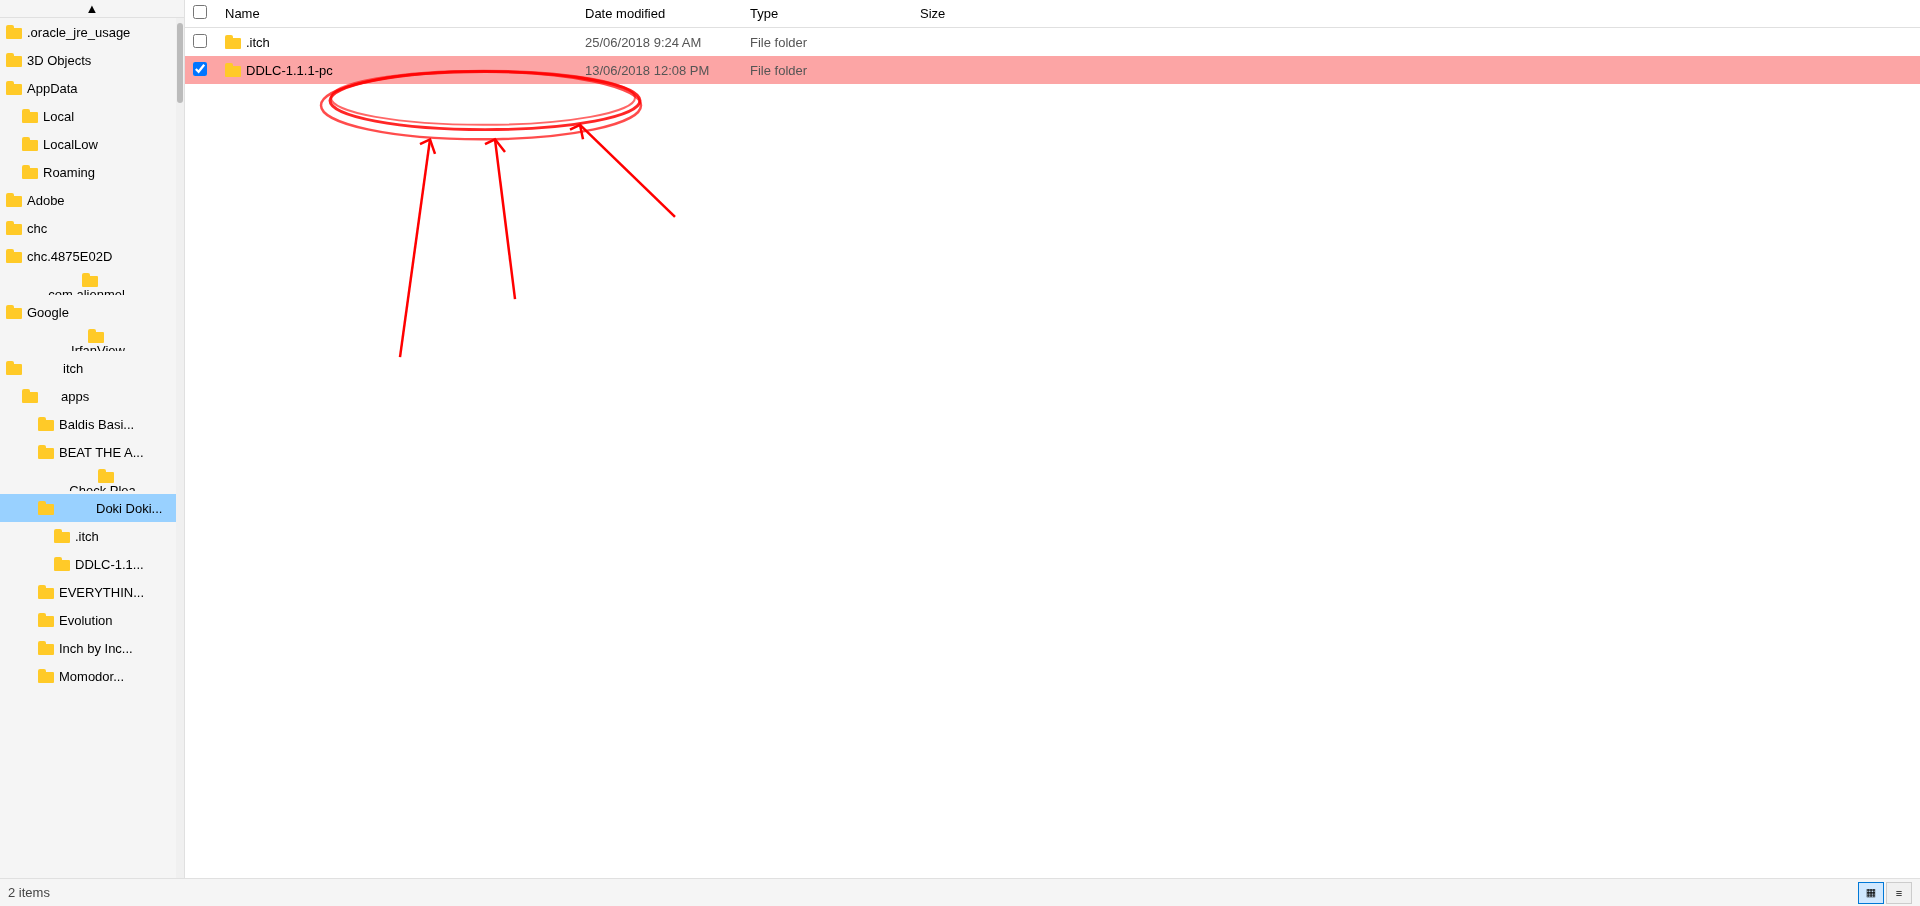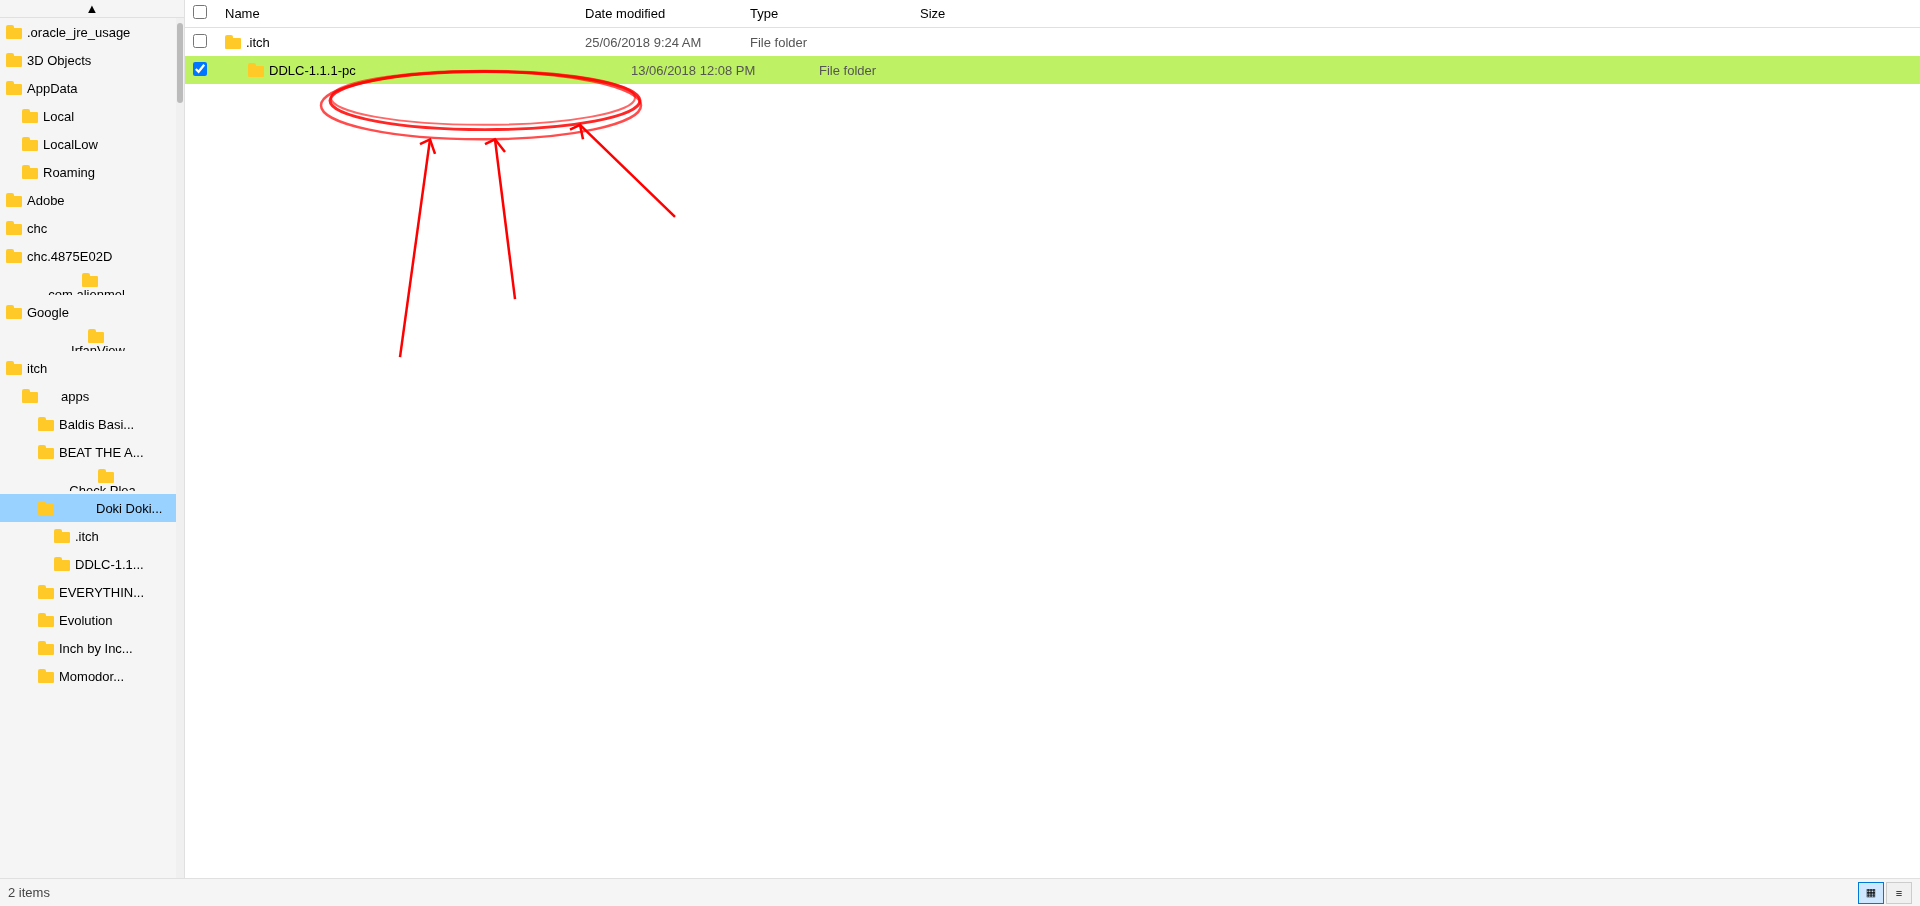--- a/index.html
+++ b/index.html
@@ -146,21 +146,21 @@
       position: relative;
     }
 
     .file-row {
       display: flex;
       align-items: center;
       height: 28px;
       padding-left: 8px;
       cursor: pointer;
     }
-    .file-row.selected { background: #bef264; gap: 23px; }
+    .file-row.selected { background: #fca5a5; }
 
     .file-row .col-checkbox {
       width: 24px;
     }
     .file-row .col-name {
       width: 360px;
       display: flex;
       align-items: center;
     }
     .file-row .col-date {
@@ -296,21 +296,21 @@
           <span class="item-label">com.alienmel...</span>
         </div>
         <div class="sidebar-item" style="padding-left: 6px;">
           <span class="folder-icon-small"></span>
           <span class="item-label">Google</span>
         </div>
         <div class="sidebar-item" style="padding-left: 18px; flex-direction: column;">
           <span class="folder-icon-small"></span>
           <span class="item-label">IrfanView</span>
         </div>
-        <div class="sidebar-item" style="padding-left: 6px;">
+        <div class="sidebar-item" style="padding-left: 6px; gap: 36px;">
           <span class="folder-icon-small"></span>
           <span class="item-label">itch</span>
         </div>
         <div class="sidebar-item" style="padding-left: 22px; gap: 18px;">
           <span class="folder-icon-small"></span>
           <span class="item-label">apps</span>
         </div>
         <div class="sidebar-item" style="padding-left: 38px;">
           <span class="folder-icon-small"></span>
           <span class="item-label">Baldis Basi...</span>

